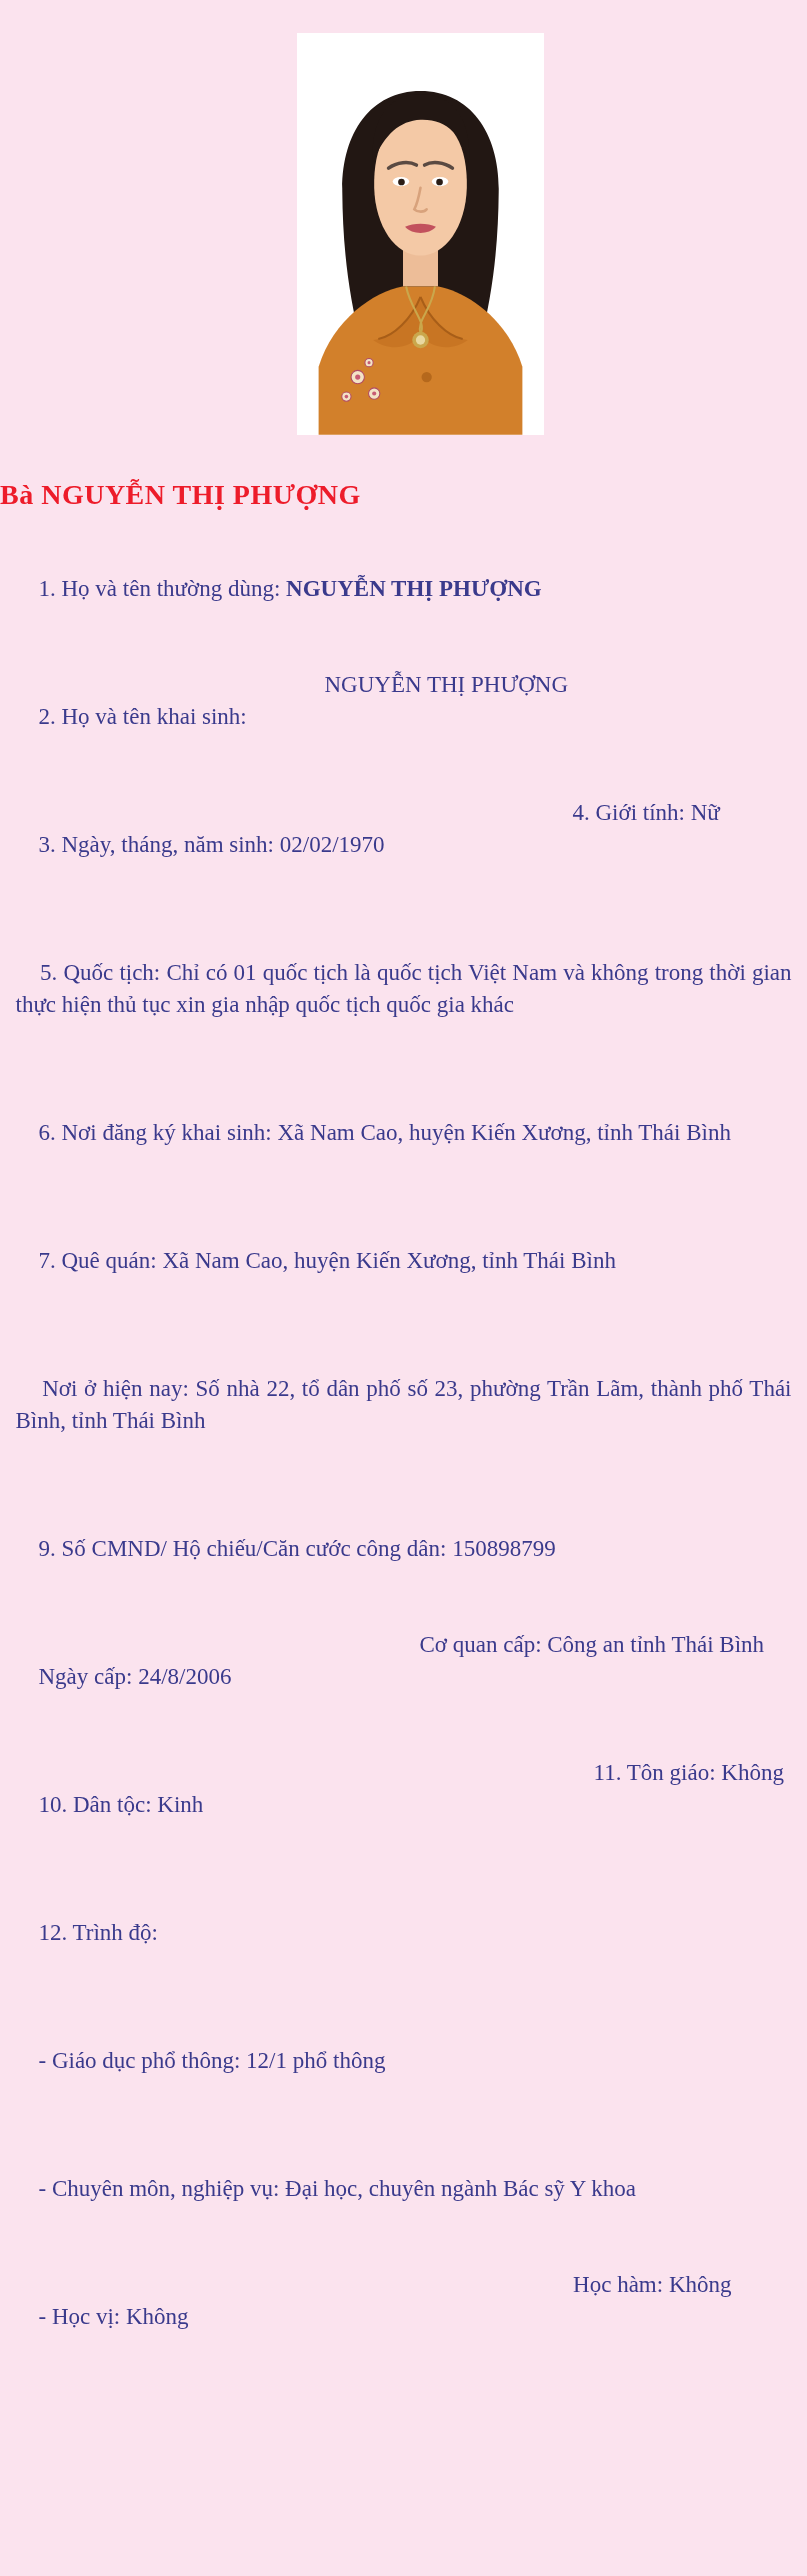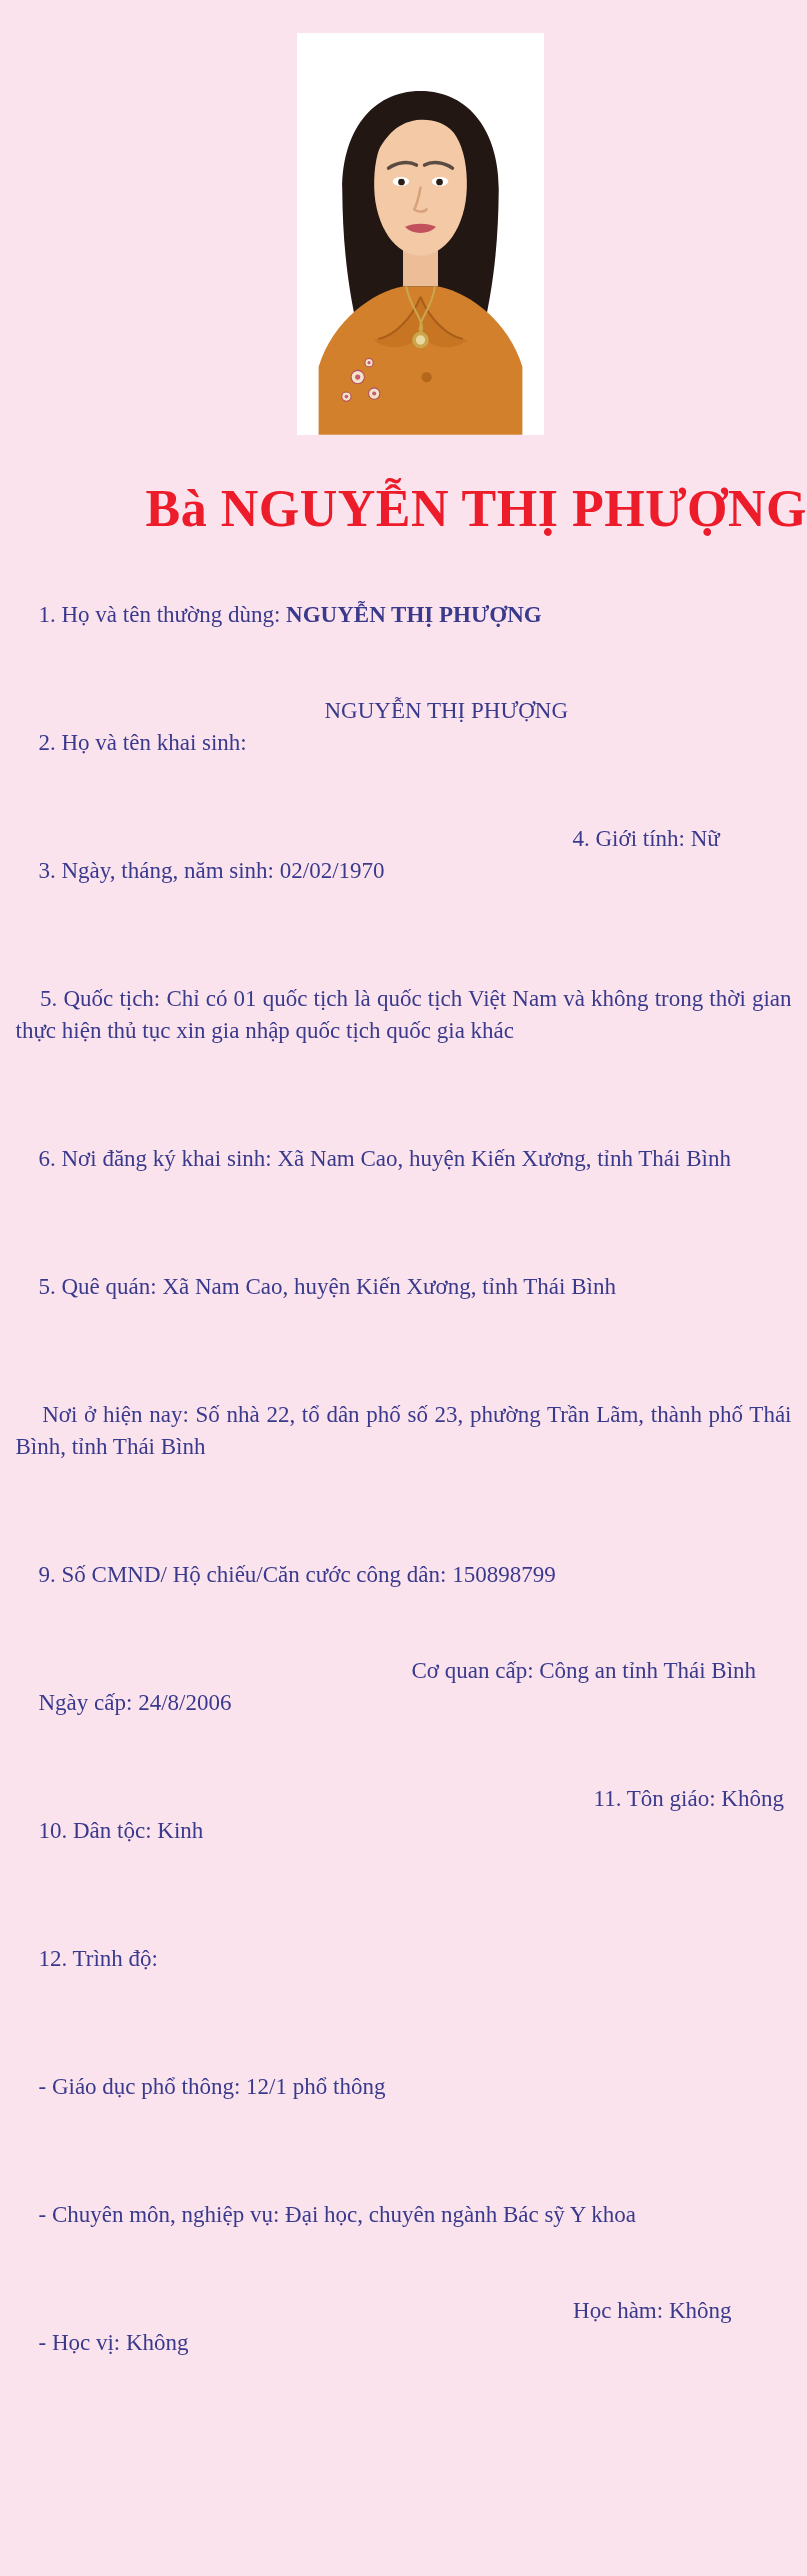--- a/index.html
+++ b/index.html
@@ -12,22 +12,22 @@
   }
   .page{position:relative; width:807px; overflow:hidden;}
 
   
   .photo-wrap{width:247px; height:402px; margin:33px 0 0 297px; background:#ffffff; overflow:hidden;}
   .photo-wrap svg{display:block;}
 
   
   .doc-title{
     margin-top:45px;
-    text-align:right;
-    font-size:52px; font-weight:700;
+    text-align:left;
+    font-size:28px; font-weight:700;
     color:#ed1c2a;
     letter-spacing:0.5px;
     line-height:1.1;
   }
 
   
   .info-list{margin-top:30px; padding:0 15.5px 0 15.5px;}
   .line{
     position:relative;
     font-size:23px;
@@ -113,34 +113,34 @@
   </div>
       <div class="line">
     <span>5. Quốc tịch: Chỉ có 01 quốc tịch là quốc tịch Việt Nam và không trong thời gian thực hiện thủ tục xin gia nhập quốc tịch quốc gia khác</span>
     
   </div>
       <div class="line">
     <span>6. Nơi đăng ký khai sinh: Xã Nam Cao, huyện Kiến Xương, tỉnh Thái Bình</span>
     
   </div>
       <div class="line">
-    <span>5. Quê quán: Xã Nam Cao, huyện Kiến Xương, tỉnh Thái Bình</span>
+    <span>7. Quê quán: Xã Nam Cao, huyện Kiến Xương, tỉnh Thái Bình</span>
     
   </div>
       <div class="line" style="text-indent: 28px;">
     <span>Nơi ở hiện nay: Số nhà 22, tổ dân phố số 23, phường Trần Lãm, thành phố Thái Bình, tỉnh Thái Bình</span>
     
   </div>
       <div class="line">
     <span>9. Số CMND/ Hộ chiếu/Căn cước công dân: 150898799</span>
     
   </div>
       <div class="line" style="text-indent: 26px;">
     <span>Ngày cấp: 24/8/2006</span>
-    <span class="c2" style="left: 370px;">Cơ quan cấp: Công an tỉnh Thái Bình</span>
+    <span class="c2" style="left: 378px;">Cơ quan cấp: Công an tỉnh Thái Bình</span>
   </div>
       <div class="line">
     <span>10. Dân tộc: Kinh</span>
     <span class="c2" style="left: 578px;">11. Tôn giáo: Không</span>
   </div>
       <div class="line">
     <span>12. Trình độ:</span>
     
   </div>
       <div class="line" style="text-indent: 21.6px;">

